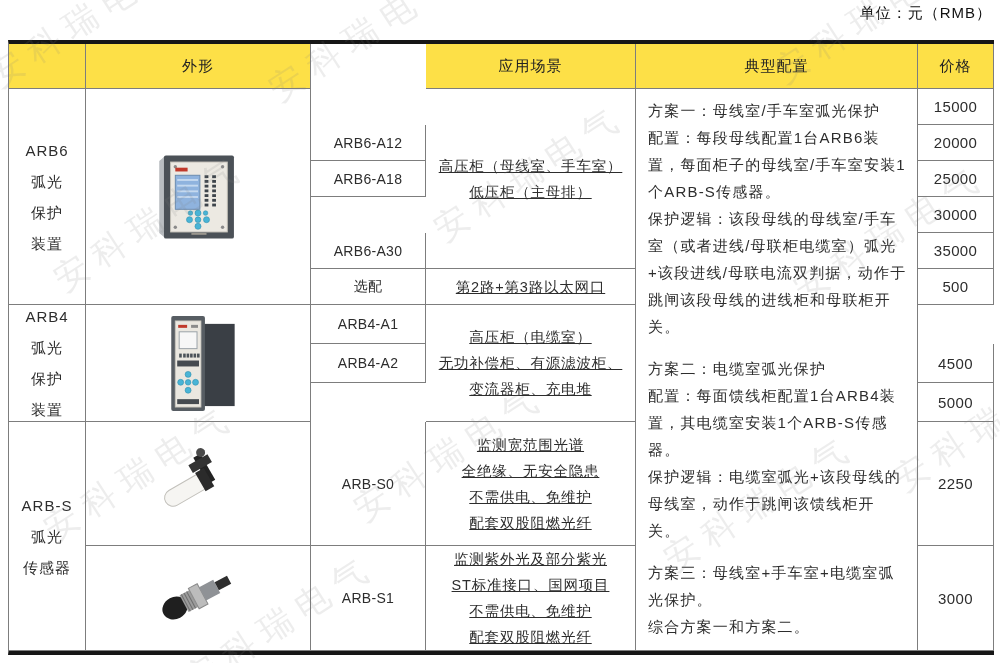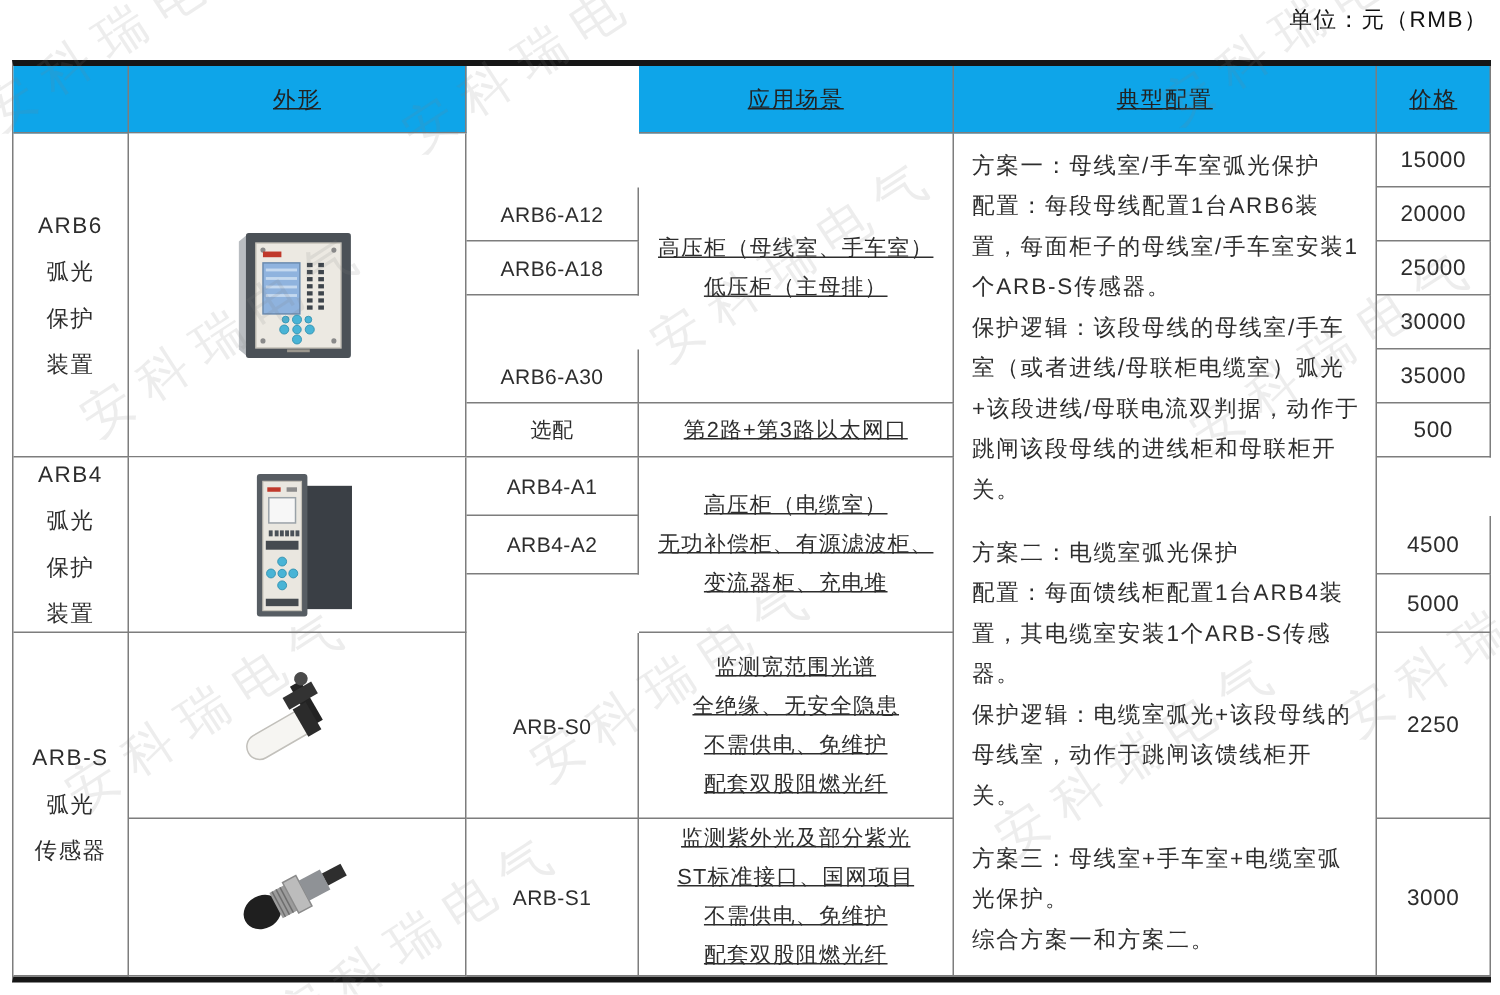--- a/index.html
+++ b/index.html
@@ -21,21 +21,21 @@
     grid-template-rows: 45px repeat(6, 36px) repeat(3, 39px) 124px 105px;
     border-top:4px solid #161616; border-bottom:4px solid #161616;
     border-left:1px solid #7d7d7d;
     background:#fff;
   }
   .cell {
     border-right:1px solid #7d7d7d; border-bottom:1px solid #7d7d7d;
     display:flex; align-items:center; justify-content:center;
     text-align:center; white-space:pre-line; overflow:hidden;
   }
-  .hdr { background:#0ea5e9; font-size:15px; color:#222; letter-spacing:1px;text-decoration:underline; }
+  .hdr { background:#fde047; font-size:15px; color:#222; letter-spacing:1px; }
   .seclabel { font-size:15px; line-height:31px; letter-spacing:1px; }
   .model { font-size:14px; letter-spacing:0.3px; }
   .app   { font-size:14.5px; line-height:26px; letter-spacing:0.8px;text-decoration:underline; }
   .price { font-size:15px; letter-spacing:0.4px; }
   .cfg {
     display:block; text-align:left; padding:8px 10px 0 12px;
     font-size:15px; line-height:27px; letter-spacing:1.2px; white-space:normal;
   }
   .cfg p { margin:0; }
   .cfg p.gap { margin-top:15px; }

